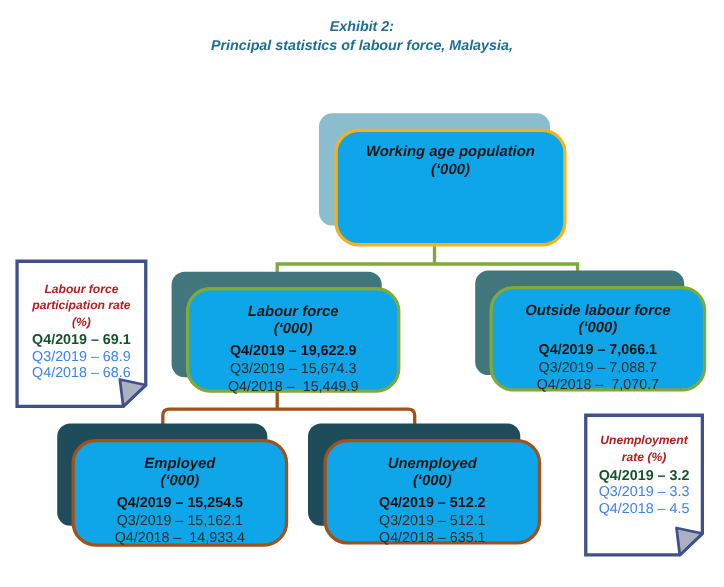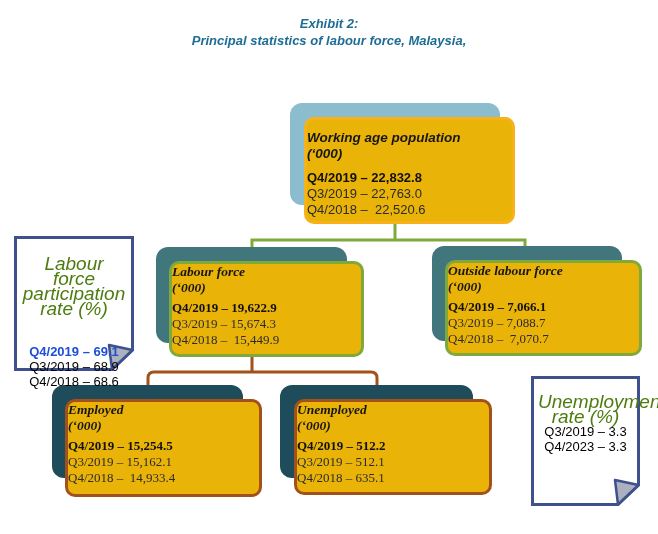--- a/index.html
+++ b/index.html
@@ -8,31 +8,31 @@
     font-family:"Liberation Sans","DejaVu Sans",sans-serif;
   }
   
   .title-block{position:absolute;left:0;top:15px;width:658px;text-align:center;
     color:#1E6D94;font-weight:bold;font-style:italic;font-size:13px;line-height:17px;}
   
   .connectors{position:absolute;left:0;top:0;z-index:1;}
   
   .shadow{position:absolute;border-radius:12px;z-index:2;}
   .main{
-    position:absolute;border-radius:10px;z-index:3;background:#eab308;
-    border:3px solid;box-sizing:border-box;text-align:left;
+    position:absolute;border-radius:22px;z-index:3;background:#0ea5e9;
+    border:3px solid;box-sizing:border-box;text-align:center;
   }
   .node-hdr{font-weight:bold;font-style:italic;font-size:13.5px;line-height:16px;color:#161616;}
   .row{font-size:13px;line-height:16px;color:#2b2b2b;white-space:pre;}
   .row.strong{font-weight:bold;color:#111;}
   .rows{margin-top:4px;}
   .rows.gap8{margin-top:8px;}
   .rows.gap4{margin-top:4px;}
   .pad-top10{padding-top:10px;}
-  .pad-top11{padding-top:0;font-family:Liberation Serif, serif;}
+  .pad-top11{padding-top:11px;}
 
   .node-wap-shadow {left:290px;top:103px;width:210px;height:102px;background:#8BBDCF;}
   .node-wap-main   {left:304px;top:117px;width:211px;height:107px;border-color:#F7B219;}
 
   .node-lf-shadow  {left:156px;top:247px;width:191px;height:96px;background:#41767D;}
   .node-lf-main    {left:169px;top:261px;width:195px;height:96px;border-color:#7FA93B;}
 
   .node-olf-shadow {left:432px;top:246px;width:190px;height:95px;background:#41767D;}
   .node-olf-main   {left:445px;top:260px;width:197px;height:96px;border-color:#7FA93B;}
 
@@ -43,49 +43,44 @@
   .node-unemp-main {left:294px;top:399px;width:198px;height:96px;border-color:#A3511A;}
 
   
   .note{position:absolute;z-index:4;}
   .note-left{left:13px;top:235px;width:122px;height:137px;}
   .note-right{left:530px;top:375px;width:111px;height:132px;}
   .note svg{position:absolute;left:0;top:0;}
   .note-text{position:absolute;left:0;top:0;width:100%;text-align:center;}
   .note-left .note-text{padding-top:21px;}
   .note-right .note-text{padding-top:19px;}
-  .note-title{font-weight:normal;font-style:italic;font-size:19px;line-height:15px;color:#4d7c0f;
+  .note-title{font-weight:bold;font-style:italic;font-size:11px;line-height:15px;color:#b91c1c;
     padding:0 8px;}
-  .note-row{font-size:13px;line-height:15px;color:#000000;white-space:pre;}
-  .note-row.strong{font-weight:bold;color:#1d4ed8;margin-top:28px;}
+  .note-row{font-size:13px;line-height:15px;color:#3b82f6;white-space:pre;}
+  .note-row.strong{font-weight:bold;color:#14532d;}
 </style>
 </head>
 <body>
 
 <div class="canvas">
 
   <div class="title-block">
     <div>Exhibit 2:</div>
     <div>Principal statistics of labour force, Malaysia,</div>
   </div>
 
   <svg class="connectors" width="658" height="534">
     <path d="M395 221 V240 M252 248 V240 H525 V247" fill="none" stroke="#7FA93B" stroke-width="3"></path>
     <path d="M252 355 V372 M148 386 V378 Q148 372 154 372 H371 Q377 372 377 378 V386" fill="none" stroke="#A3511A" stroke-width="3"></path>
   </svg>
 
   <div class="shadow node-wap-shadow"></div>
   <div class="main node-wap-main pad-top10">
     <div class="node-hdr">Working age population</div>
     <div class="node-hdr">(‘000)</div>
-    <div class="rows gap8">
-      <div class="row strong">Q4/2019 – 22,832.8</div>
-      <div class="row">Q3/2019 – 22,763.0</div>
-      <div class="row">Q4/2018 –  22,520.6</div>
-    </div>
   </div>
 
   <div class="shadow node-lf-shadow"></div>
   <div class="main node-lf-main pad-top11">
     <div class="node-hdr">Labour force</div>
     <div class="node-hdr">(‘000)</div>
     <div class="rows gap4">
       <div class="row strong">Q4/2019 – 19,622.9</div>
       <div class="row">Q3/2019 – 15,674.3</div>
       <div class="row">Q4/2018 –  15,449.9</div>
@@ -138,18 +133,19 @@
     </div>
   </div>
 
   <div class="note note-right">
     <svg width="111" height="132" viewBox="0 0 111 132">
       <path d="M2.5 2.5 H108.5 V110 L88 129.5 H2.5 Z" fill="#ffffff" stroke="#3F518D" stroke-width="3"></path>
       <path d="M88 129.5 L108.5 110 L85 105 Z" fill="#ABB1BE" stroke="#3F518D" stroke-width="2.5" stroke-linejoin="round"></path>
     </svg>
     <div class="note-text">
       <div class="note-title">Unemployment rate (%)</div>
+      <div class="note-row strong">Q4/2019 – 3.2</div>
       <div class="note-row">Q3/2019 – 3.3</div>
-      <div class="note-row">Q4/2023 – 3.3</div>
+      <div class="note-row">Q4/2018 – 4.5</div>
     </div>
   </div>
 
 </div>
 
 </body></html>

